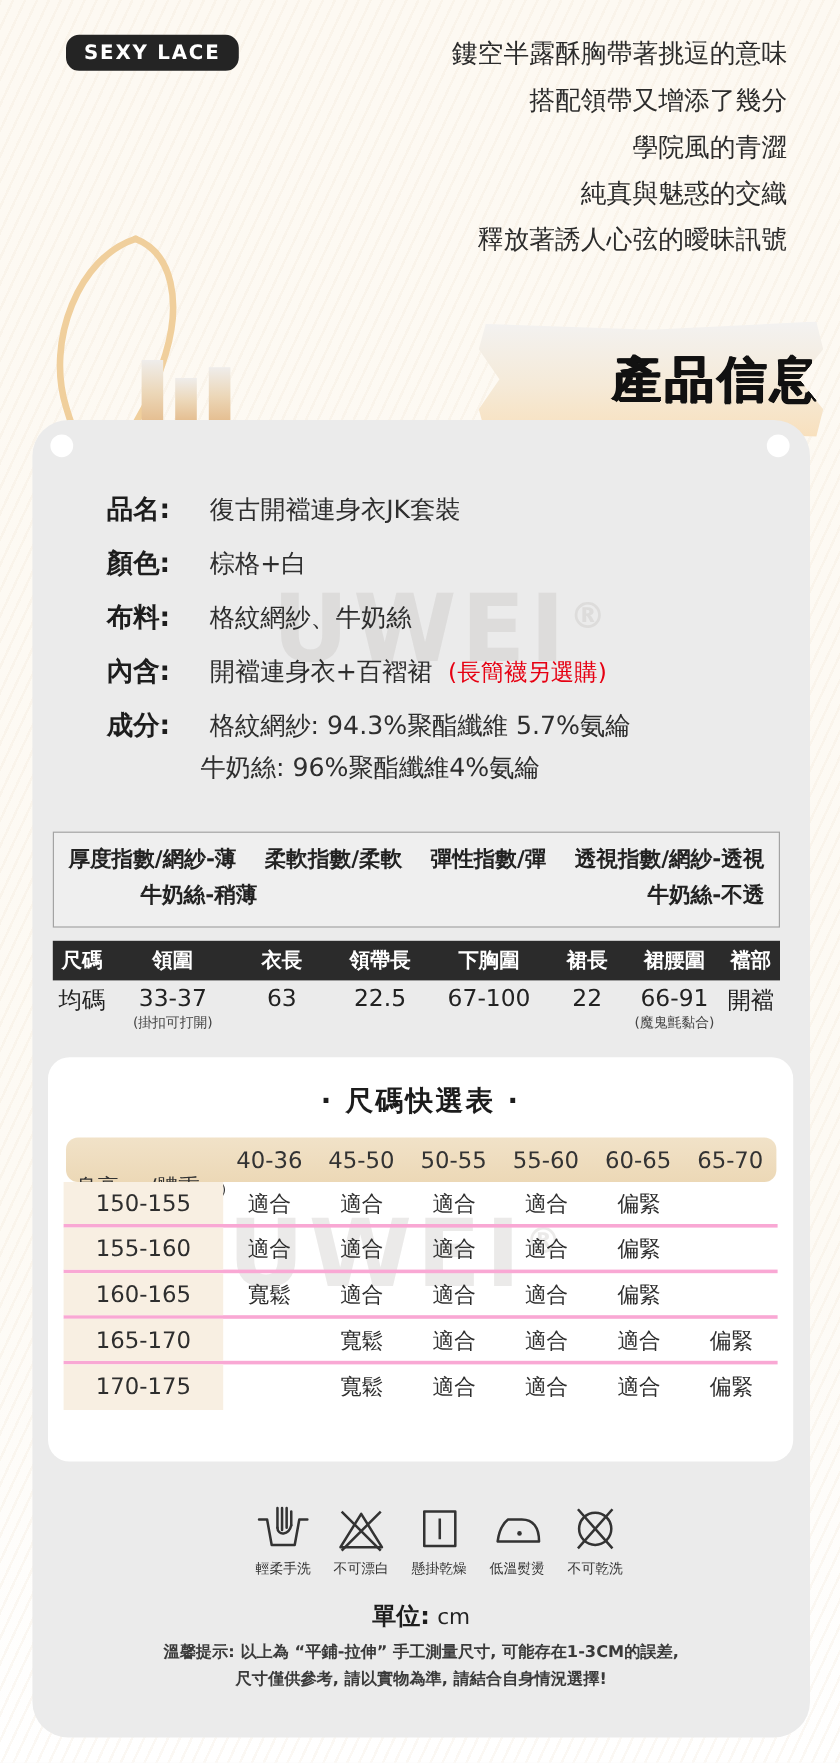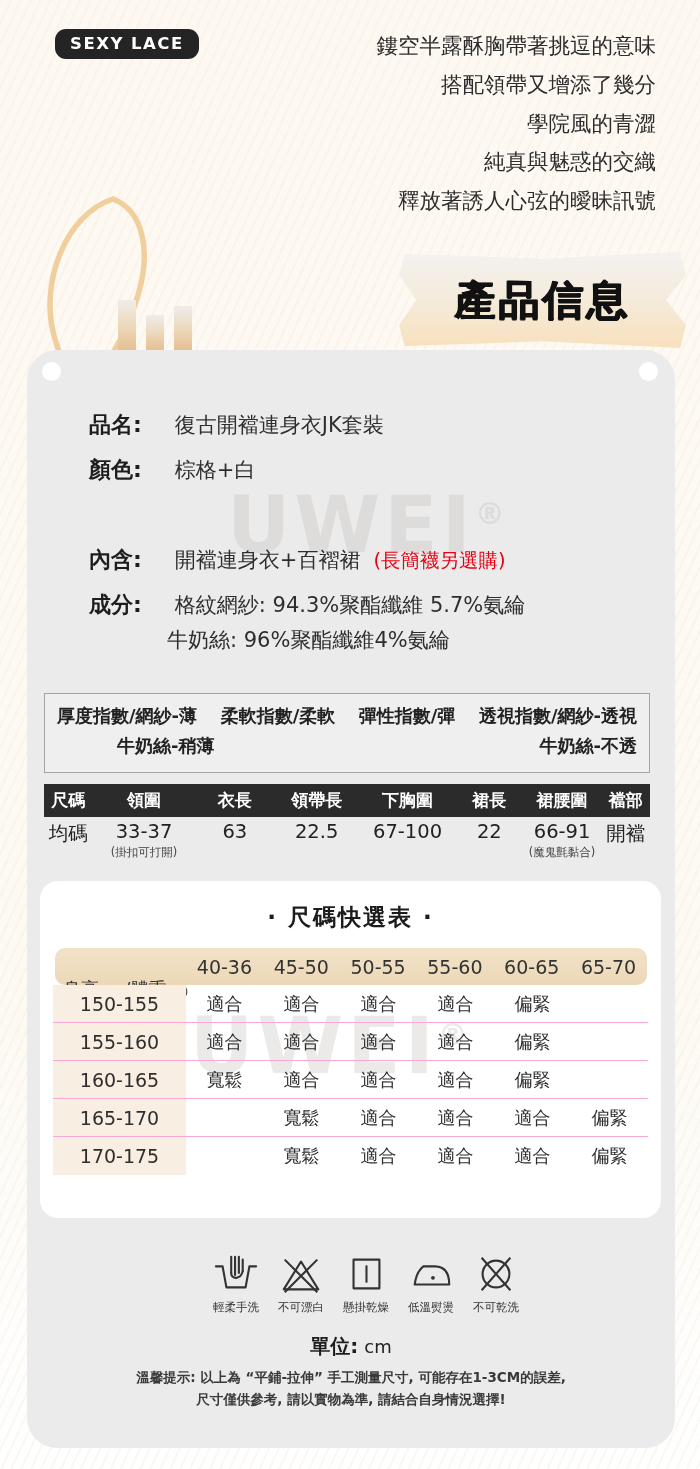--- a/index.html
+++ b/index.html
@@ -28,24 +28,24 @@
   .intro div { font-size:21.5px; line-height:38.8px; color:#2c2c2c; }
   
   .loop { position:absolute; left:28px; top:192px; }
   
   .bar { position:absolute; width:18px; background:linear-gradient(180deg,#efedeb 0%,#ecd7b8 55%,#e5bf92 100%); }
   .bar1 { left:118px; top:300px; height:50px; }
   .bar2 { left:146px; top:315px; height:35px; }
   .bar3 { left:174px; top:306px; height:44px; }
   
   .banner {
-    position:absolute; left:399px; top:252px; width:287px; height:96px;
+    position:absolute; left:399px; top:268px; width:287px; height:96px;
     background:linear-gradient(180deg,#f3f2f1 0%,#f5ead8 55%,#f8e0bd 100%);
     clip-path:polygon(2% 2%, 50% 7%, 98% 0%, 100% 24%, 93% 50%, 100% 76%, 98% 100%, 50% 93%, 2% 98%, 0% 76%, 6% 50%, 0% 24%);
-    display:flex; align-items:center; justify-content:center;
+    display:flex; align-items:center; justify-content:flex-end;
   }
   .banner-title {
     font-size:41px; font-weight:900; color:#111; letter-spacing:3px;
     text-shadow:0.8px 0 #111, -0.8px 0 #111, 0 0.8px #111;
   }
   
   .card {
     position:absolute; left:27px; top:350px; width:648px; height:1098px;
     background:#ebebeb; border-radius:30px;
   }
@@ -92,21 +92,21 @@
   .q-header {
     position:relative; margin:15px 0 0 15px; width:592px; height:37px; border-radius:10px;
     background:linear-gradient(180deg,#f1e2c8 0%,#ecd8b6 100%);
     display:flex; align-items:center; color:#333; z-index:1;
   }
   .q-col0 { width:131px; padding-left:8px; font-size:18px; white-space:nowrap;margin-top:44px; }
   .q-col0 .small { font-size:11px; }
   .q-col { width:77px; text-align:center; font-size:19px; }
   .q-rows { position:relative; margin-left:13px; width:595px; z-index:1; }
   .q-row { display:flex; align-items:stretch; height:38px; }
-  .q-row.sep { border-bottom:1px solid #f9a8d4; }
+  .q-row.sep { border-bottom:3px solid #f9a8d4; }
   .q-hcell {
     width:133px; background:#f8efe2; display:flex; align-items:center; justify-content:center;
     font-size:19px; color:#2e2e2e;
   }
   .q-cell { width:77px; display:flex; align-items:center; justify-content:center; font-size:18px; color:#2e2e2e; }
   
   .care-row {
     position:absolute; left:0; top:902px; width:100%;
     display:flex; justify-content:center; align-items:flex-end; gap:9px; z-index:1;
     padding-left:30px;
@@ -157,20 +157,24 @@
       <span>UWEI</span><span class="reg">®</span>
     </div>
 
     <div class="p-row" style="top:60px">
       <span class="p-label">品名:</span>
       <span class="p-value">復古開襠連身衣JK套裝</span>
     </div>
     <div class="p-row" style="top:105px">
       <span class="p-label">顏色:</span>
       <span class="p-value">棕格+白</span>
+    </div>
+    <div class="p-row" style="top:150px">
+      <span class="p-label">布料:</span>
+      <span class="p-value">格紋網紗、牛奶絲</span>
     </div>
     <div class="p-row" style="top:195px">
       <span class="p-label">內含:</span>
       <span class="p-value">開襠連身衣+百褶裙</span>
       <span class="p-note" style="color:#e60012">(長簡襪另選購)</span>
     </div>
     <div class="p-row" style="top:240px">
       <span class="p-label">成分:</span>
       <span class="p-value">格紋網紗: 94.3%聚酯纖維 5.7%氨綸</span>
     </div>

